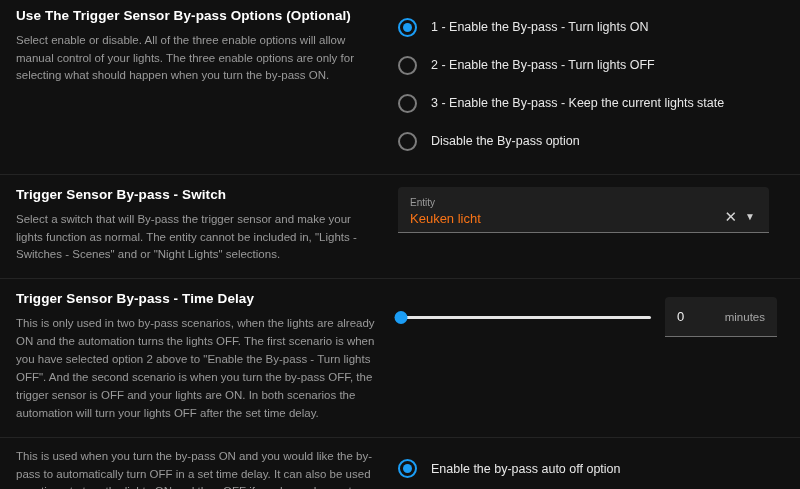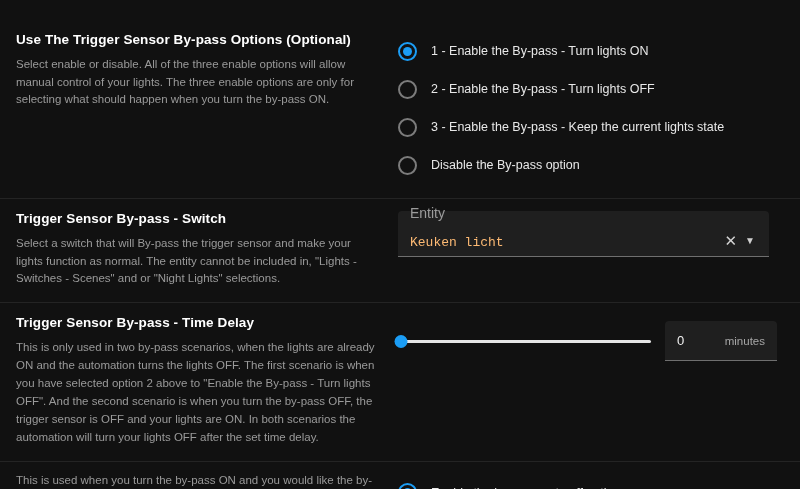--- a/index.html
+++ b/index.html
@@ -81,28 +81,27 @@
     border-radius: 4px 4px 0 0;
     border-bottom: 1px solid #6f6f6f;
     padding: 7px 10px 6px 12px;
     display: flex;
     align-items: flex-end;
     width: 371px;
     height: 46px;
   }
   .entity-fields { flex: 1 1 auto; }
   .entity-label {
-    font-size: 14px;
+    font-size: 10px;
     color: #9b9b9b;
-    margin-bottom: 14px;
+    margin-bottom: 3px;
   }
   .entity-value {
     font-size: 13px;
-    color: #fdba74;
-    font-family: Liberation Mono, monospace;
+    color: #f97316;
   }
   .icon-btn {
     color: #d3d3d3;
     font-size: 15px;
     line-height: 1;
     padding: 0 4px 2px 4px;
     cursor: pointer;
     user-select: none;
   }
   .icon-btn.caret { font-size: 10px; color: #cfcfcf; padding-bottom: 4px; }
@@ -149,21 +148,21 @@
     height: 40px;
     min-width: 112px;
     display: flex;
     align-items: center;
     padding: 0 12px;
     justify-content: space-between;
   }
   .num-value { font-size: 13px; color: #f0f0f0; }
   .num-unit { font-size: 11.5px; color: #a6a6a6; margin-left: 20px; }
 
-  .group-top { padding-top: 6px; margin-top: 24px; }
+  .group-top { padding-top: 6px; }
 </style>
 </head>
 <body>
 
 <div class="page">
 
   <div class="section group-top">
     <div class="left">
       <div class="sec-title">Use The Trigger Sensor By-pass Options (Optional)</div>
       <div class="sec-desc">Select enable or disable. All of the three enable options will allow manual control of your lights. The three enable options are only for selecting what should happen when you turn the by-pass ON.</div>

